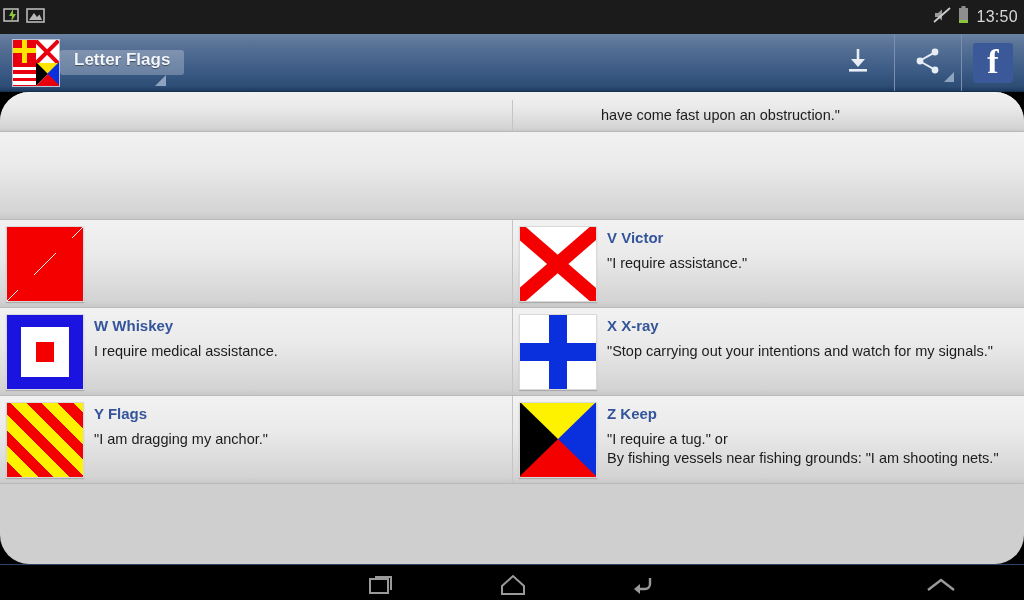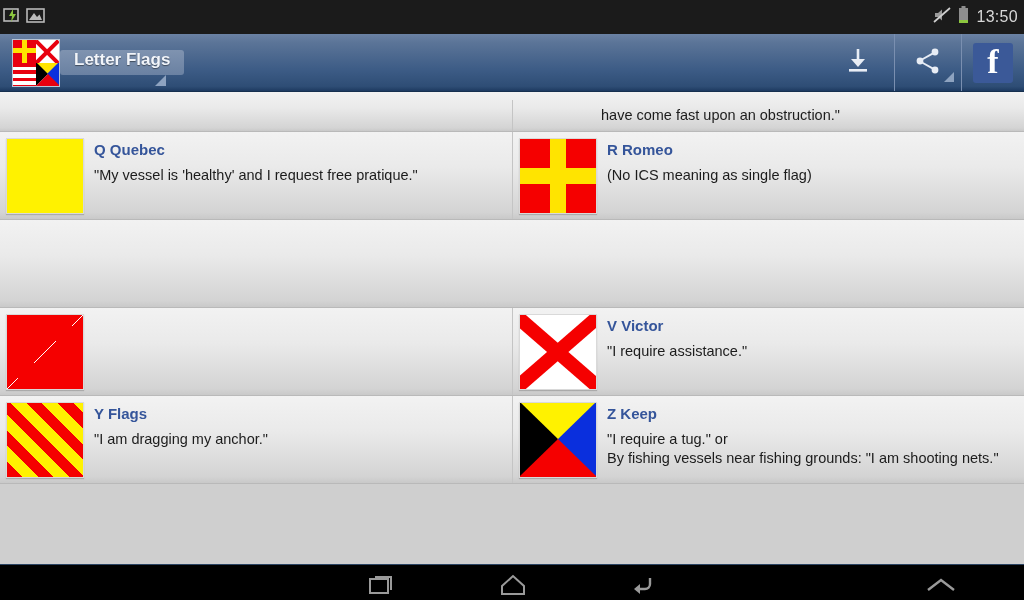--- a/index.html
+++ b/index.html
@@ -78,21 +78,21 @@
     border-left: 10px solid transparent; border-bottom: 10px solid #8ea3c0;
   }
   .ab-fb { width: 62px; }
   .fb-tile {
     width: 40px; height: 40px; background: #3b5998; border-radius: 3px;
     color: #fff; font-family: "Liberation Serif", serif; font-weight: bold;
     font-size: 34px; line-height: 38px; text-align: center;
   }
 
   
-  .list { position: relative; height: 472px; overflow: hidden; background: #cfcfcf; }
+  .list { position: relative; height: 472px; overflow: hidden; background: #cfcfcf; border-radius: 29px; }
   .row {
     display: flex; height: 88px;
     background: linear-gradient(to bottom, #f2f2f2 0%, #eaeaea 40%, #d4d4d4 92%, #c9c9c9 100%);
     border-bottom: 1px solid #b9b9b9;
   }
   .row.partial { height: 40px; align-items: flex-end; }
   .cell { width: 512px; display: flex; padding: 6px 8px 6px 6px; position: relative; }
   .cell + .cell { border-left: 1px solid #c4c4c4; }
   .flagbox {
     width: 78px; height: 76px; flex: 0 0 auto;
@@ -238,56 +238,59 @@
 
     <div class="row partial">
       <div class="cell"></div>
       <div class="cell">
         <div class="celltext" style="padding-left:82px;">
           <div class="flagmean">have come fast upon an obstruction."</div>
         </div>
       </div>
     </div>
 
-    <div class="row">
-      <div class="cell">
-        <div class="flagbox f-q"></div>
-        <div class="celltext">
-          <div class="flagname">Q Quebec</div>
-          <div class="flagmean">"My vessel is 'healthy' and I request free pratique."</div>
-        </div>
-      </div>
-      <div class="cell">
-        <div class="flagbox f-r"></div>
-        <div class="celltext">
-          <div class="flagname">R Romeo</div>
-          <div class="flagmean">(No ICS meaning as single flag)</div>
-        </div>
-      </div>
-    </div>
 
     <div class="row">
     </div>
 
     <div class="row">
       <div class="cell">
         <div class="flagbox f-u"></div>
       </div>
       <div class="cell">
         <div class="flagbox f-v">
             <i class="a"></i>
             <i class="b"></i>
           </div>
         <div class="celltext">
           <div class="flagname">V Victor</div>
           <div class="flagmean">"I require assistance."</div>
         </div>
       </div>
     </div>
 
+    <div class="row">
+      <div class="cell">
+        <div class="flagbox f-w">
+            <i class="o"></i>
+            <i class="c"></i>
+          </div>
+        <div class="celltext">
+          <div class="flagname">W Whiskey</div>
+          <div class="flagmean">I require medical assistance.</div>
+        </div>
+      </div>
+      <div class="cell">
+        <div class="flagbox f-x"></div>
+        <div class="celltext">
+          <div class="flagname">X X-ray</div>
+          <div class="flagmean">"Stop carrying out your intentions and watch for my signals."</div>
+        </div>
+      </div>
+    </div>
 
     <div class="row">
       <div class="cell">
         <div class="flagbox f-y"></div>
         <div class="celltext">
           <div class="flagname">Y Flags</div>
           <div class="flagmean">"I am dragging my anchor."</div>
         </div>
       </div>
       <div class="cell">

